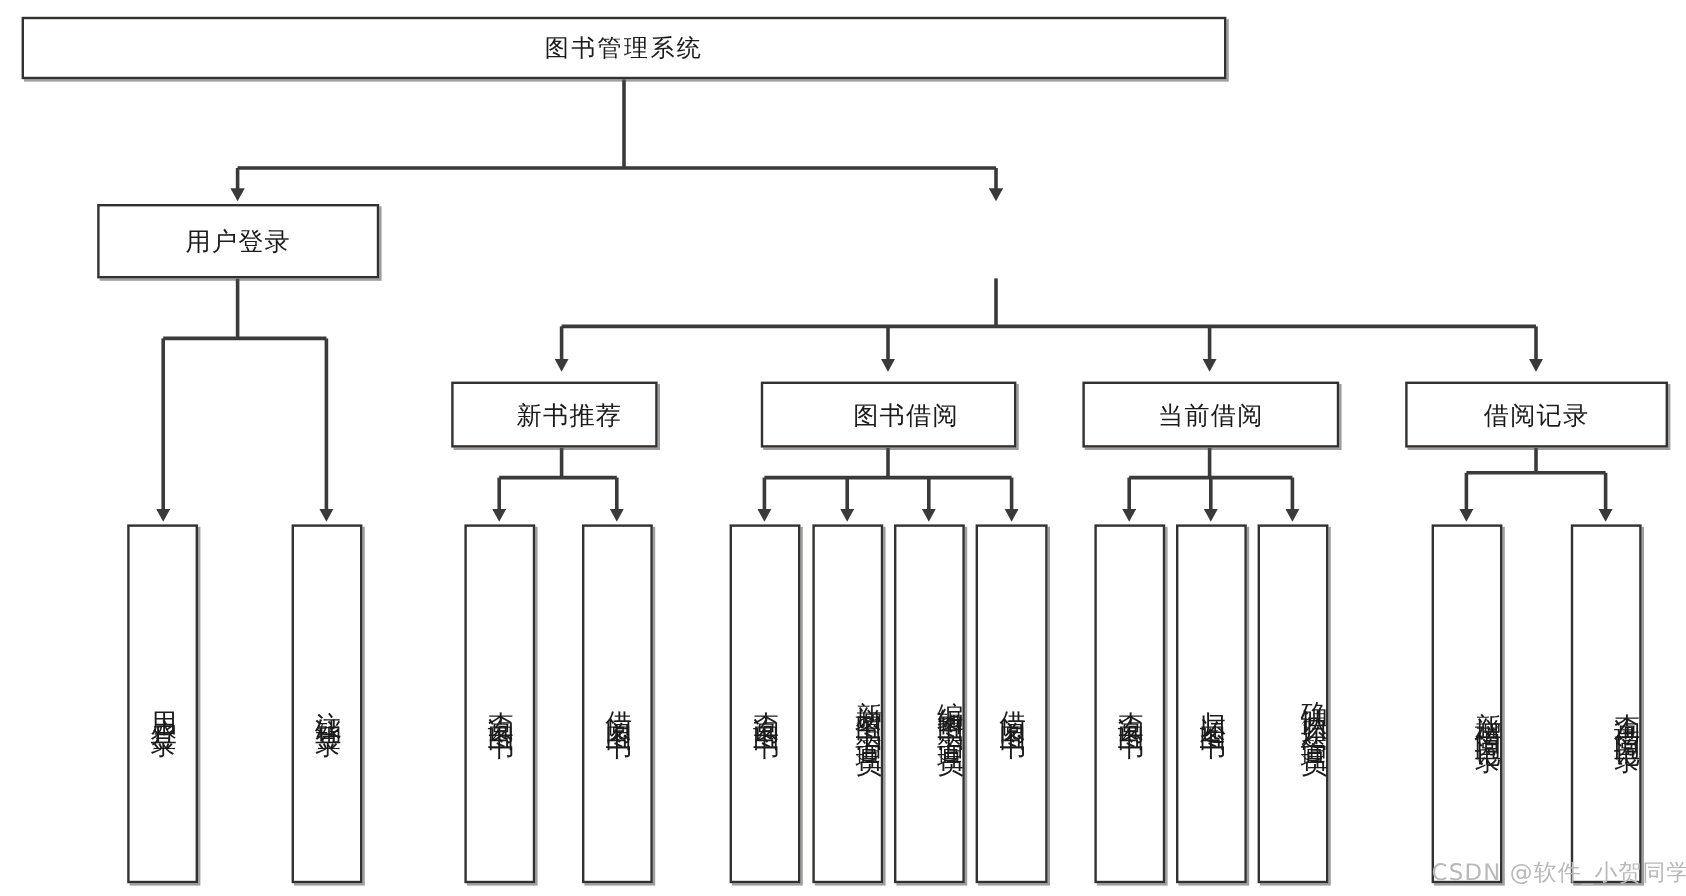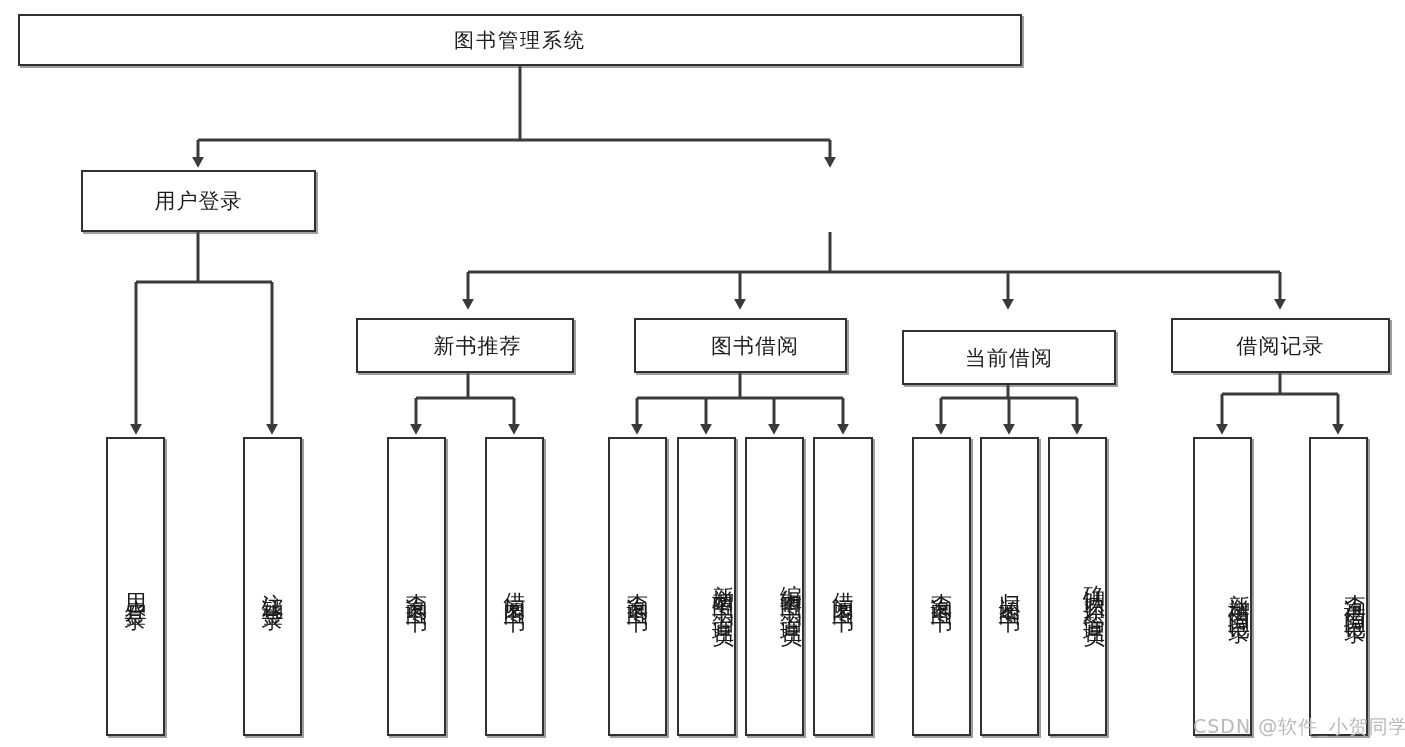--- a/index.html
+++ b/index.html
@@ -98,27 +98,27 @@
   </svg>
 
   <div class="node root horiz" style="left:18px;top:14px;width:1004px;height:52px;">
     <span>图书管理系统</span>
   </div>
 
   <div class="node horiz" style="left:81px;top:170px;width:235px;height:62px;">
     <span>用户登录</span>
   </div>
 
-  <div class="node horiz" style="left:356px;top:318px;width:218px;height:55px;padding-left:25px;">
+  <div class="node horiz" style="left:376px;top:318px;width:172px;height:55px;padding-left:25px;">
     <span>新书推荐</span>
   </div>
   <div class="node horiz" style="left:634px;top:318px;width:213px;height:55px;padding-left:29px;">
     <span>图书借阅</span>
   </div>
-  <div class="node horiz" style="left:902px;top:318px;width:214px;height:55px;margin-top:12px;">
+  <div class="node horiz" style="left:902px;top:318px;width:214px;height:55px;">
     <span>当前借阅</span>
   </div>
   <div class="node horiz" style="left:1171px;top:318px;width:219px;height:55px;">
     <span>借阅记录</span>
   </div>
 
   <div class="node leaf shortlab" style="left:106px;top:437px;width:59px;height:299px;">
     <span>用户登录</span>
   </div>
   <div class="node leaf shortlab" style="left:243px;top:437px;width:59px;height:299px;">

